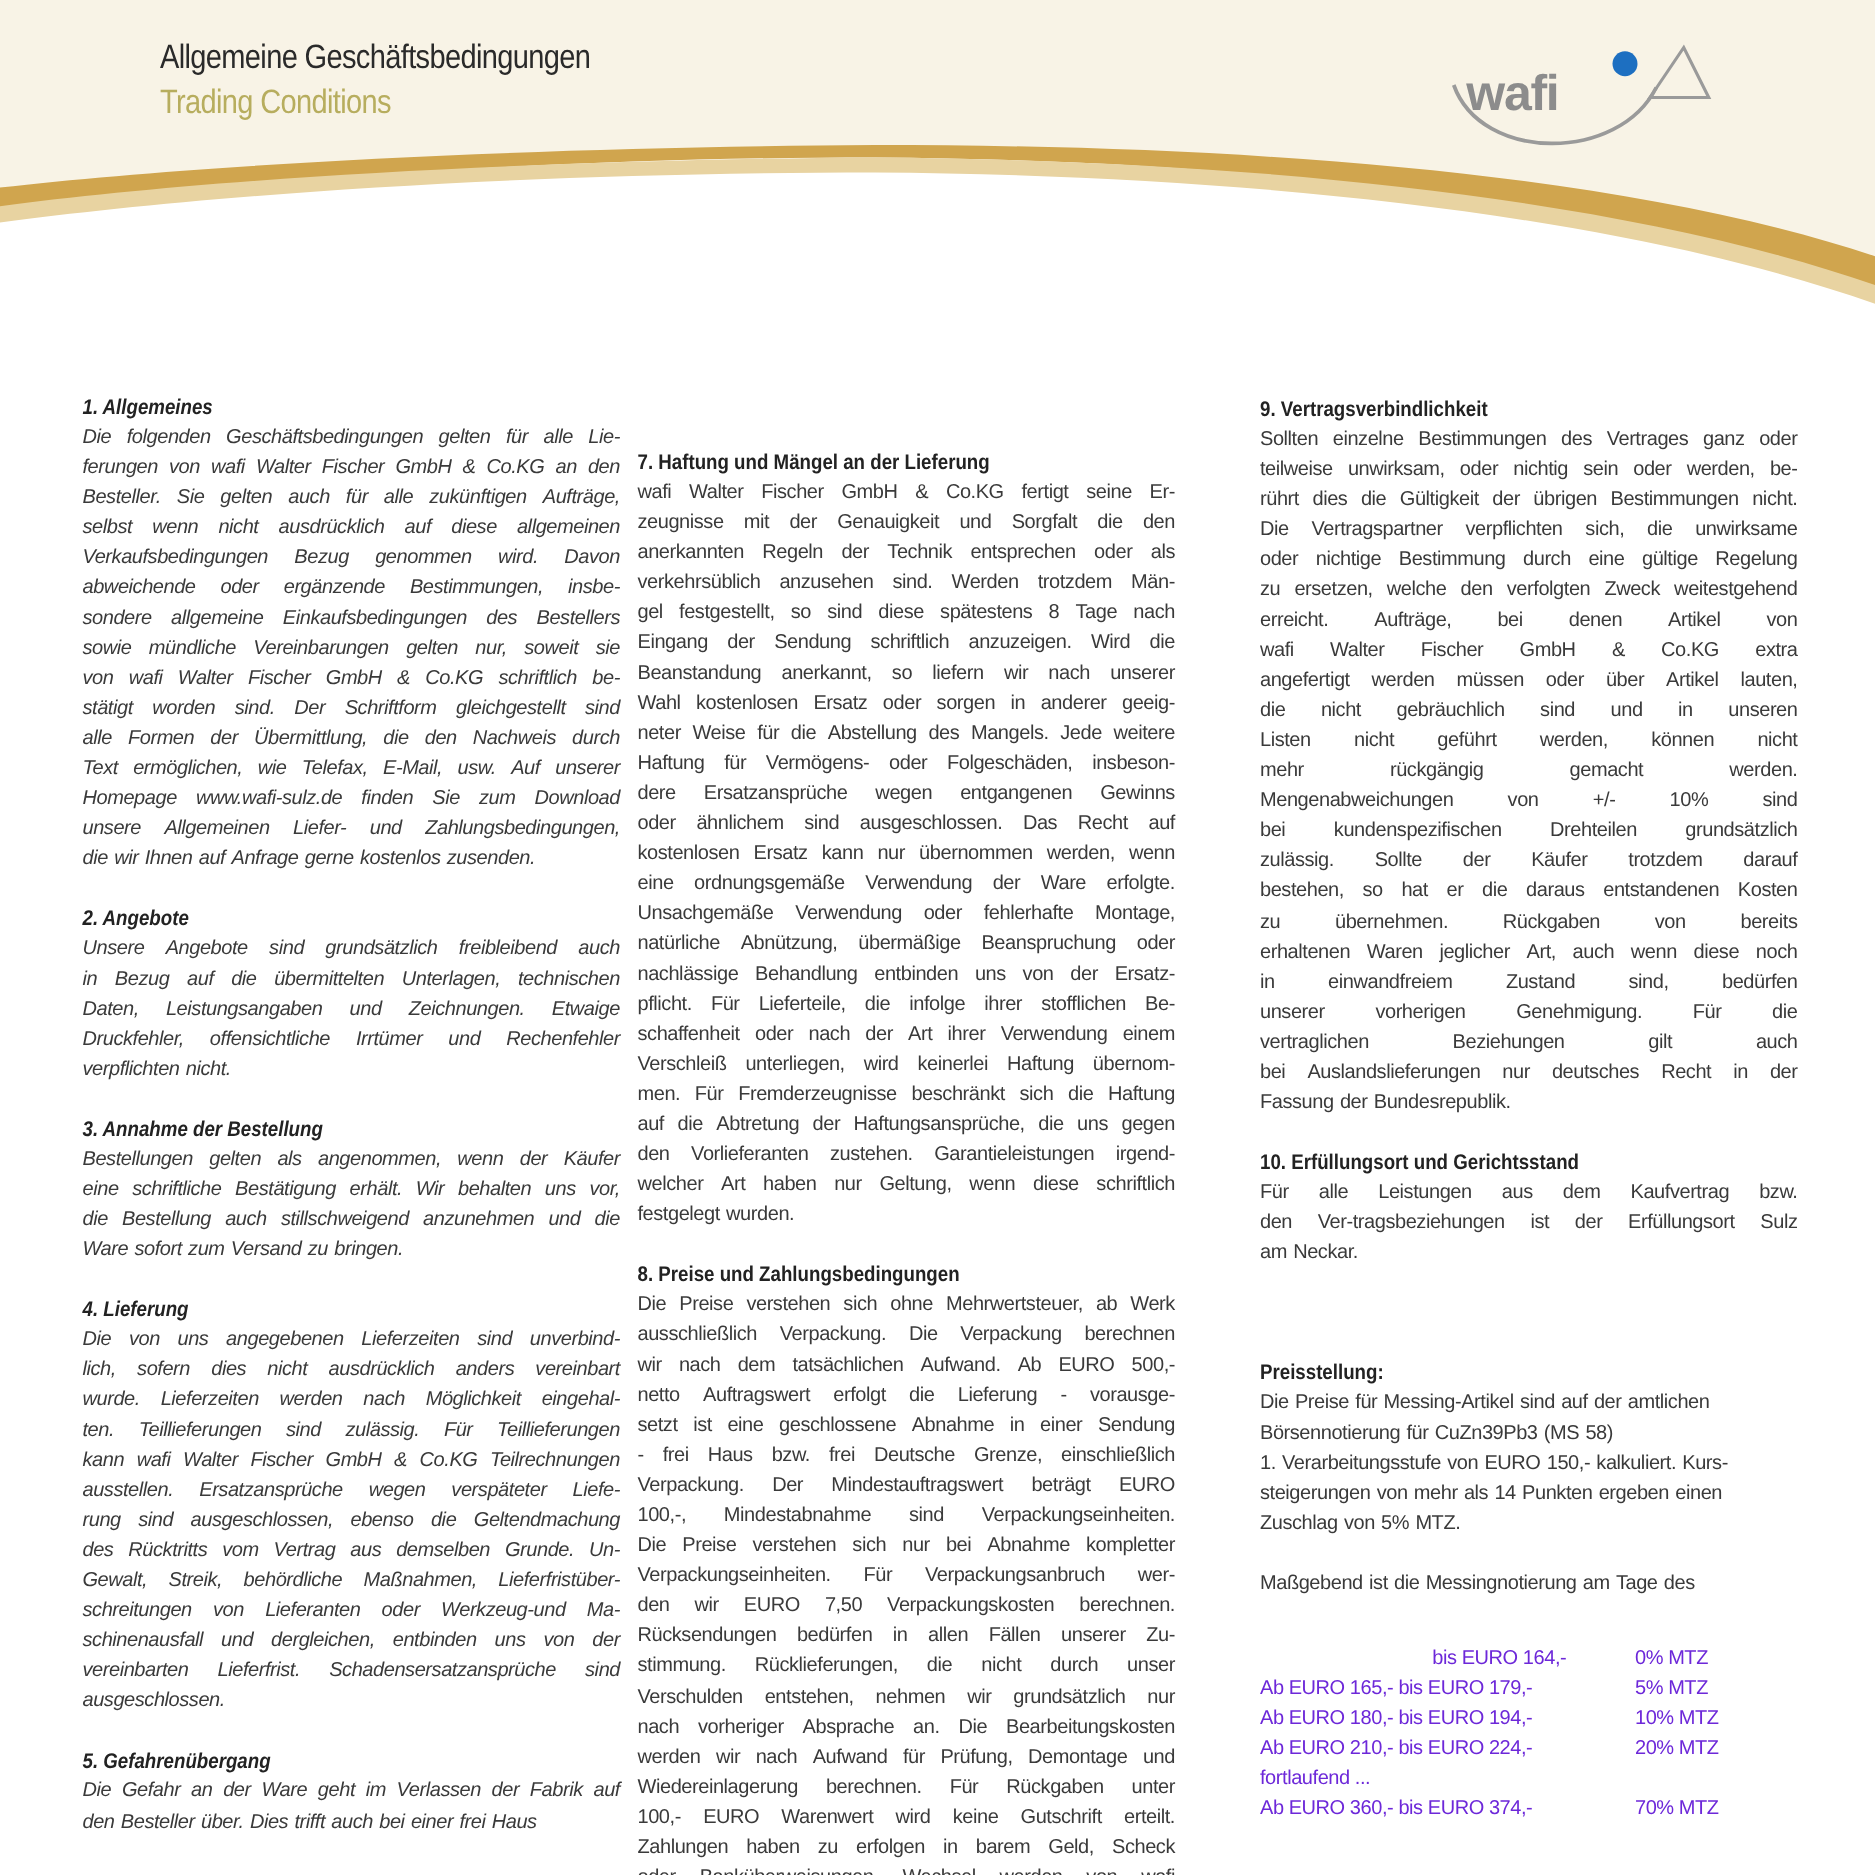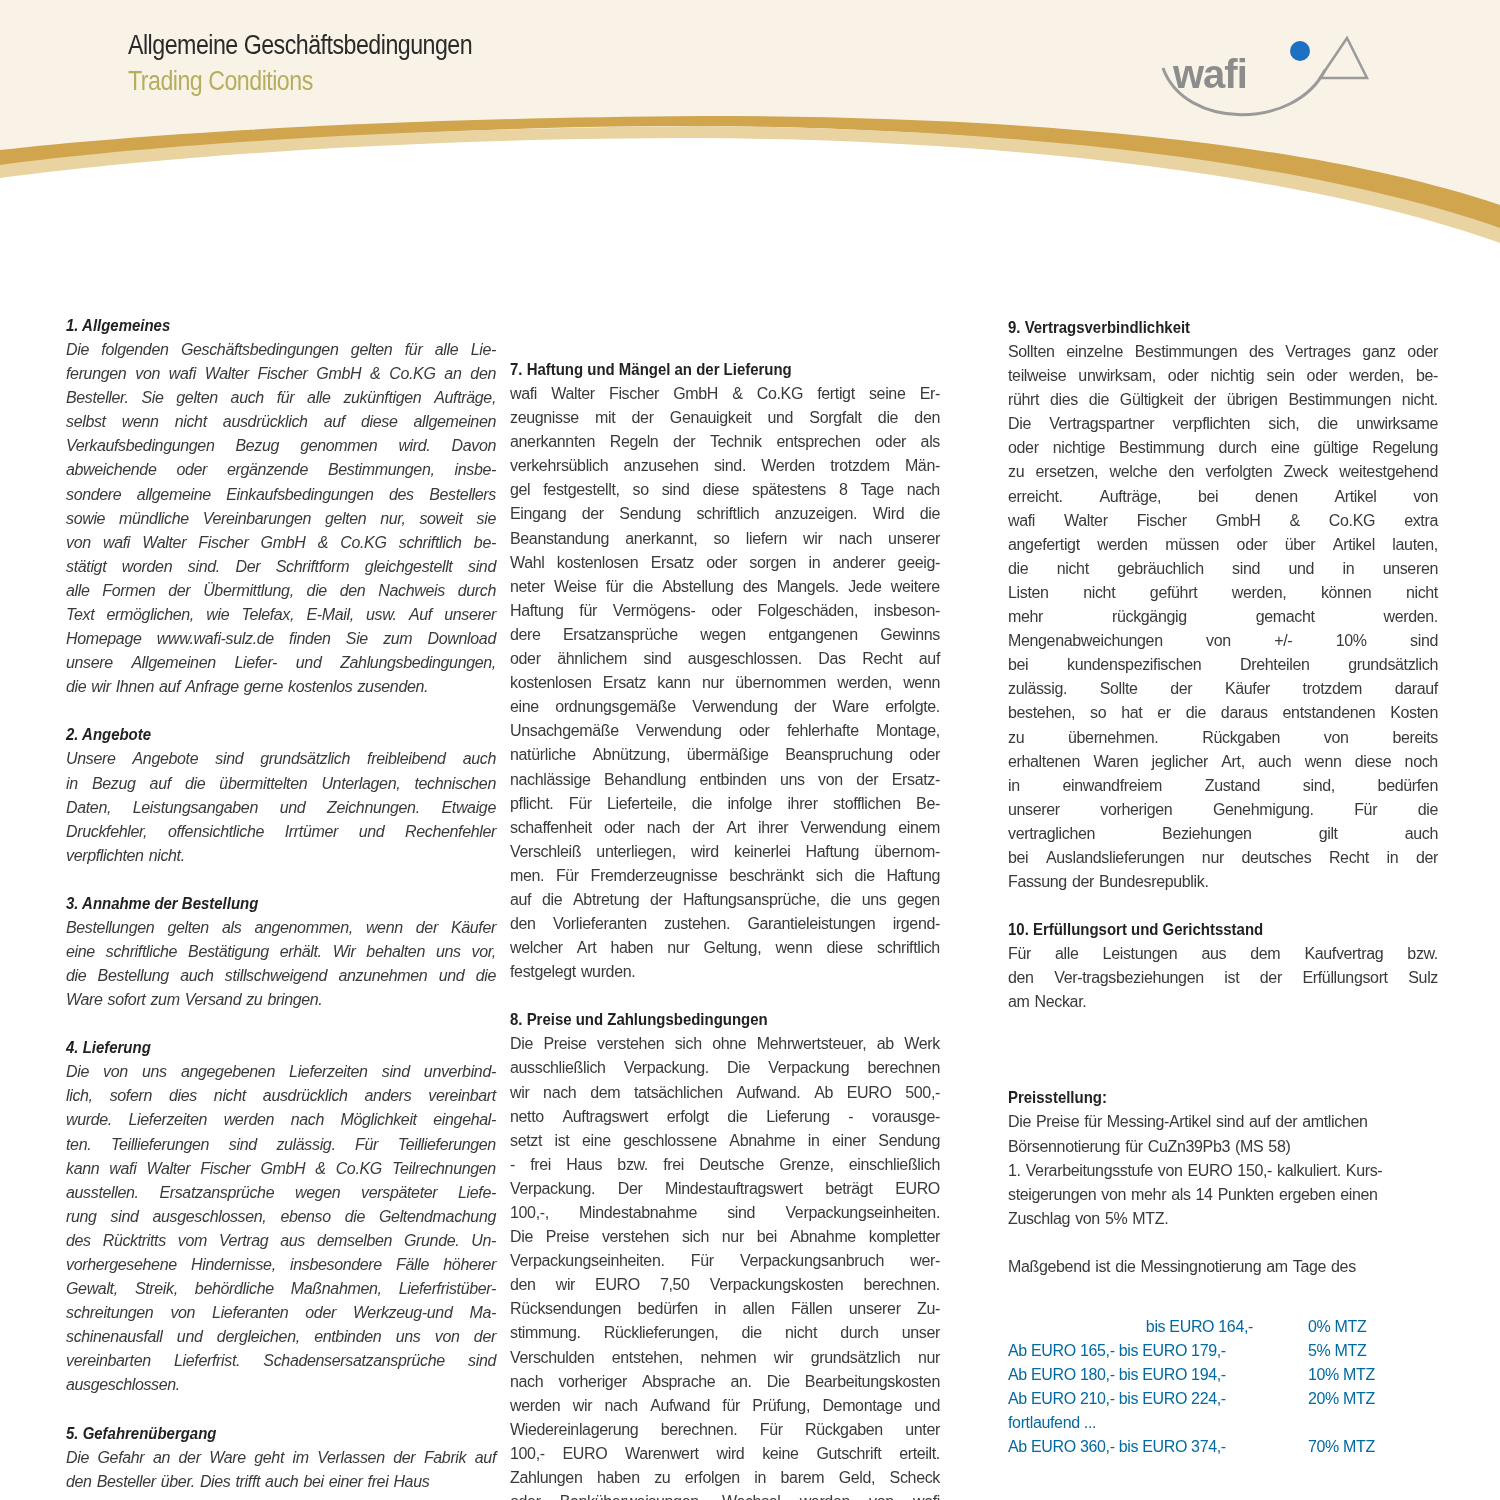--- a/index.html
+++ b/index.html
@@ -38,21 +38,21 @@
     display: flex; justify-content: space-between;
   }
   .line.last { justify-content: flex-start; gap: 5px; }
   .line span { display: inline-block; transform-origin: left center; }
   .gap { height: 24px; }
   .gap2 { height: 72px; }
 
   .price-table { margin-top: 0; }
   .price-row {
     font-size: 17px; height: 24px; line-height: 24px; white-space: nowrap;
-    position: relative; color: #0369a1;
+    position: relative; color: #6d28d9;
   }
   .price-range { position: absolute; left: 0; width: 245px; text-align: right; }
   .price-range.full { text-align: left; }
   .price-mtz { position: absolute; left: 300px; width: 96px; text-align: left; }
   .cond { font-size: 16px; letter-spacing: -0.35px; }
 </style>
 </head>
 <body>
 
 <svg class="header-bg" viewBox="0 0 1500 260" preserveAspectRatio="none">
@@ -356,27 +356,20 @@
         <span class="cond">des</span>
         <span class="cond">Rücktritts</span>
         <span class="cond">vom</span>
         <span class="cond">Vertrag</span>
         <span class="cond">aus</span>
         <span class="cond">demselben</span>
         <span class="cond">Grunde.</span>
         <span class="cond">Un-</span>
       </div>
       <div class="line">
-        <span class="cond">vorhergesehene</span>
-        <span class="cond">Hindernisse,</span>
-        <span class="cond">insbesondere</span>
-        <span class="cond">Fälle</span>
-        <span class="cond">höherer</span>
-      </div>
-      <div class="line">
         <span class="cond">Gewalt,</span>
         <span class="cond">Streik,</span>
         <span class="cond">behördliche</span>
         <span class="cond">Maßnahmen,</span>
         <span class="cond">Lieferfristüber-</span>
       </div>
       <div class="line">
         <span class="cond">schreitungen</span>
         <span class="cond">von</span>
         <span class="cond">Lieferanten</span>

